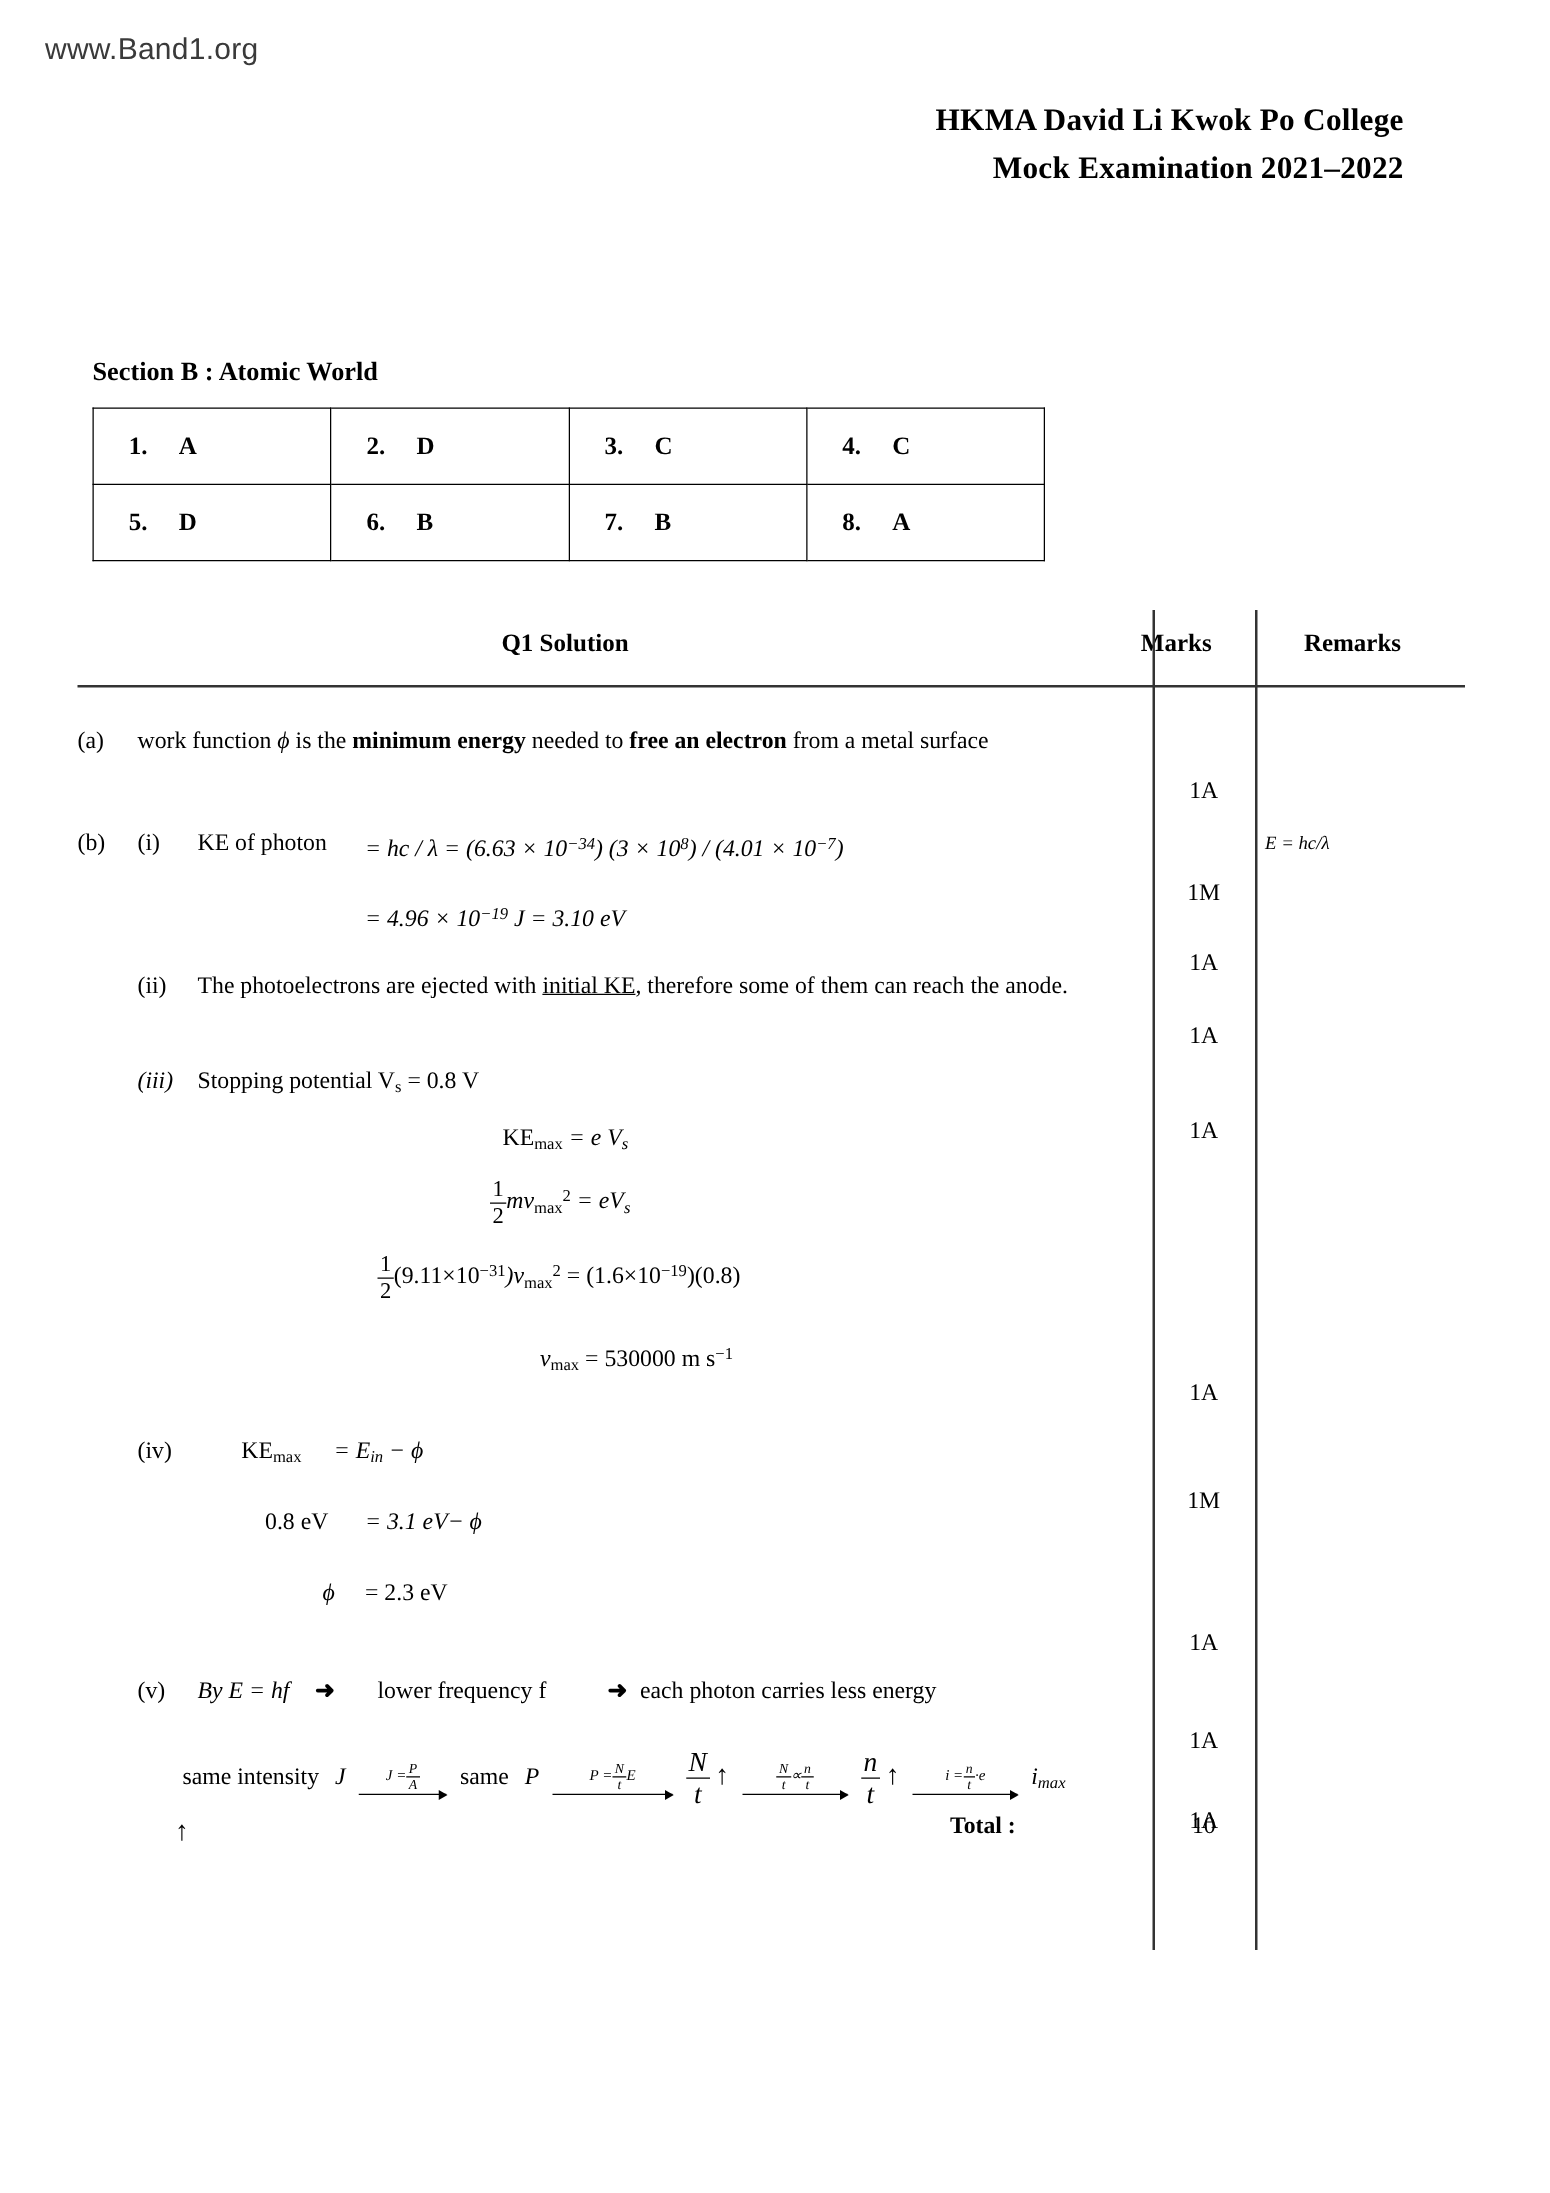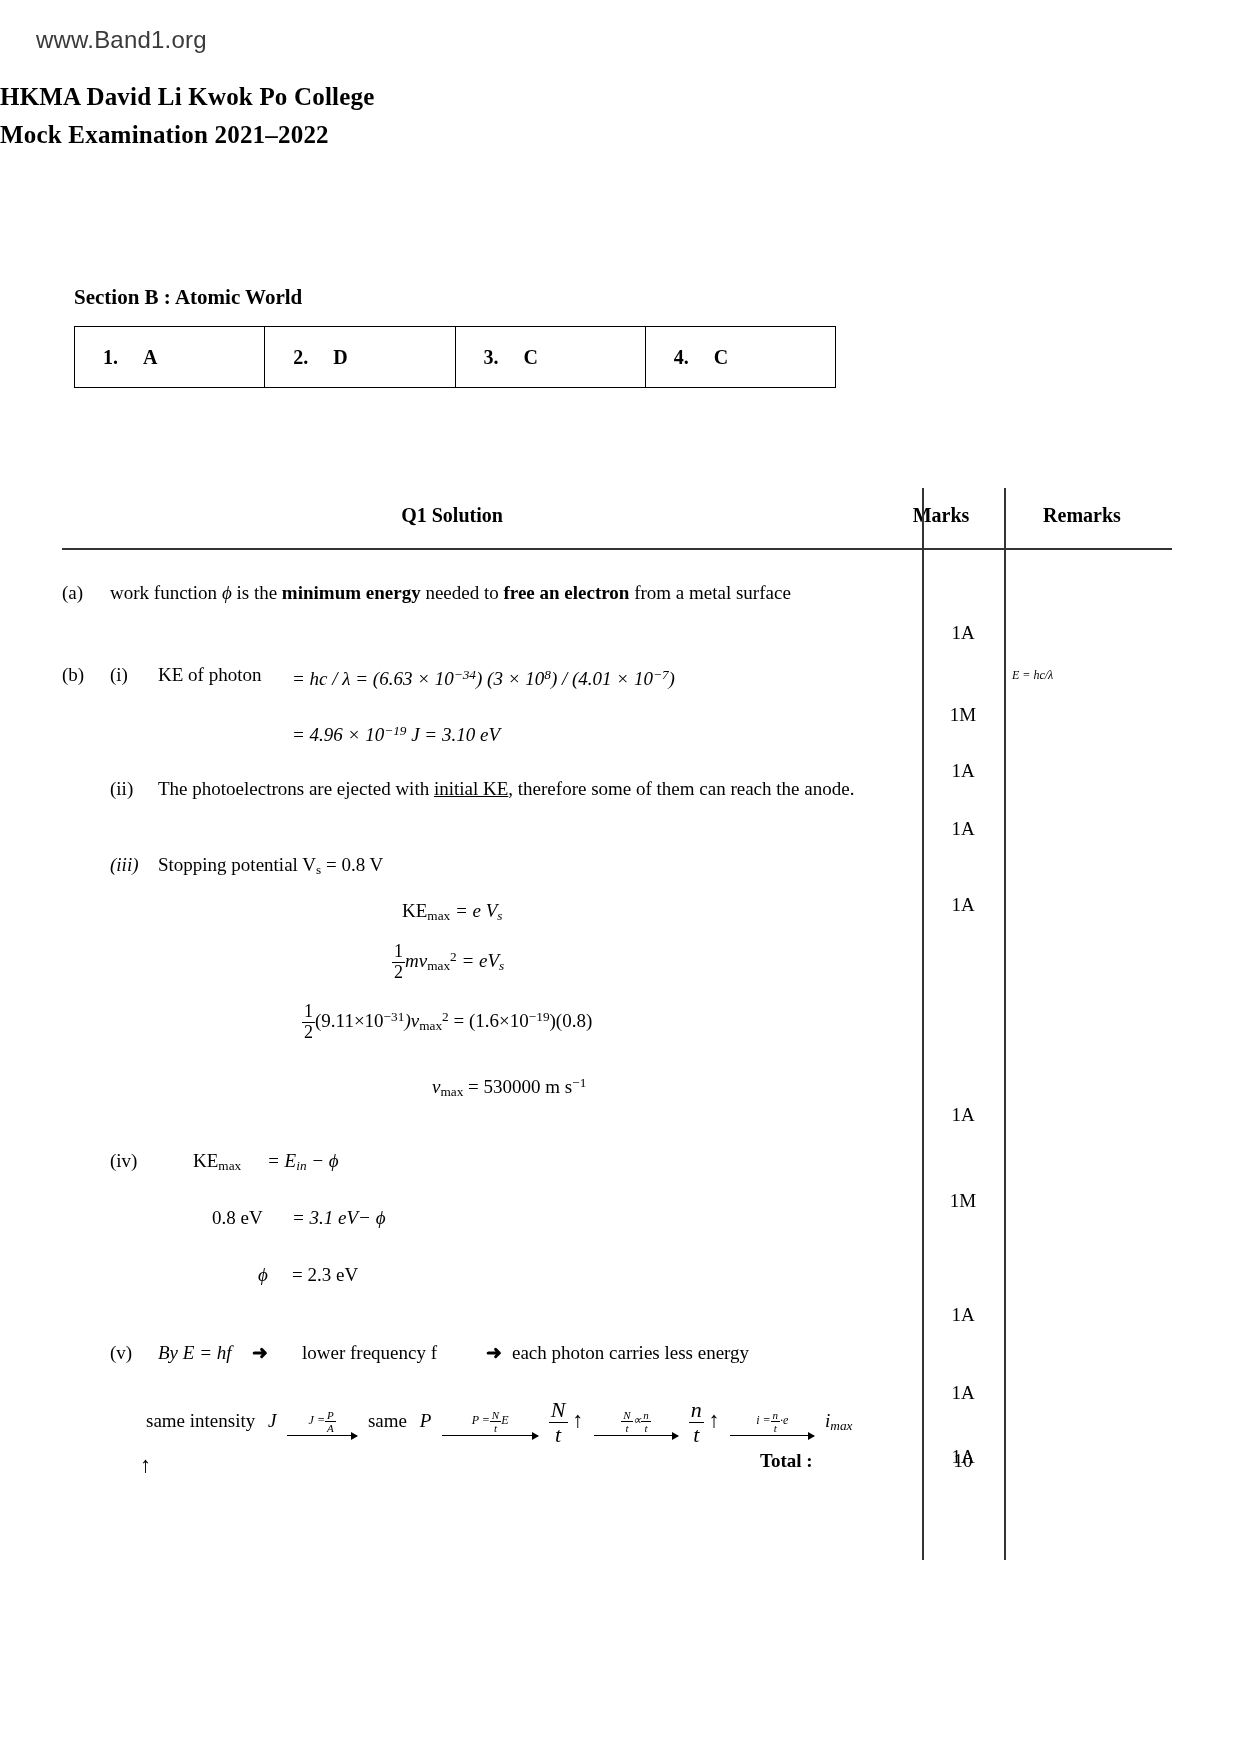--- a/index.html
+++ b/index.html
@@ -28,21 +28,21 @@
     font-family: "Liberation Sans", sans-serif;
     font-size: 24px;
     color: #3a3a3a;
     letter-spacing: 0.2px;
   }
   .titles {
     position: absolute;
     left: 0;
     top: 78px;
     width: 1123px;
-    text-align: left;
+    text-align: right;
   }
   .titles div {
     font-weight: bold;
     font-size: 25px;
     line-height: 38px;
     letter-spacing: 0.2px;
   }
   .section-heading {
     position: absolute;
     left: 74px;
@@ -143,21 +143,21 @@
     position: absolute;
     left: 922px;
     width: 82px;
     text-align: center;
     font-size: 19px;
     margin-top: 40px;
   }
   .remark {
     position: absolute;
     left: 1012px;
-    font-size: 12px;
+    font-size: 15px;
     font-style: italic;
   }
   .ital { font-style: italic; }
   .bold { font-weight: bold; }
   .ul { text-decoration: underline; }
   sub { font-size: 0.7em; vertical-align: -0.25em; }
   sup { font-size: 0.7em; vertical-align: 0.45em; }
 
   .frac {
     display: inline-block;
@@ -229,20 +229,26 @@
 
   <div class="section-heading">Section B : Atomic World</div>
 
   <table class="mc-table">
     <tbody>
         <tr>
       <td><span class="mc-num">1.</span><span>A</span></td>
       <td><span class="mc-num">2.</span><span>D</span></td>
       <td><span class="mc-num">3.</span><span>C</span></td>
       <td><span class="mc-num">4.</span><span>C</span></td>
+    </tr>
+    <tr>
+      <td><span class="mc-num">5.</span><span>D</span></td>
+      <td><span class="mc-num">6.</span><span>B</span></td>
+      <td><span class="mc-num">7.</span><span>B</span></td>
+      <td><span class="mc-num">8.</span><span>A</span></td>
     </tr>
   </tbody>
     </table>
 
   <div class="scheme">
     <div class="scheme-head">
       <div class="sol-title">Q1 Solution</div>
       <div class="marks-title">Marks</div>
       <div class="remarks-title">Remarks</div>
     </div>

